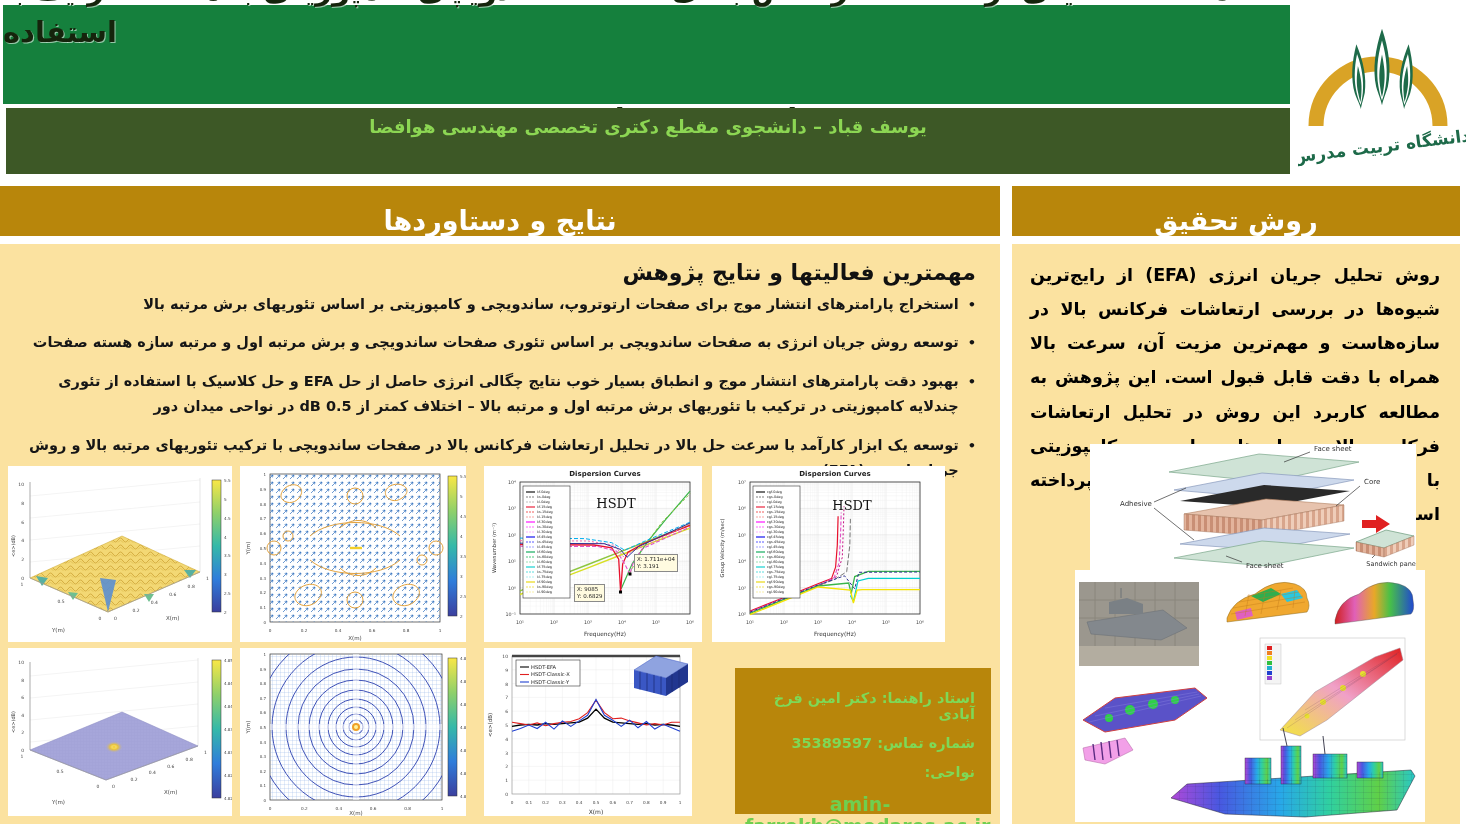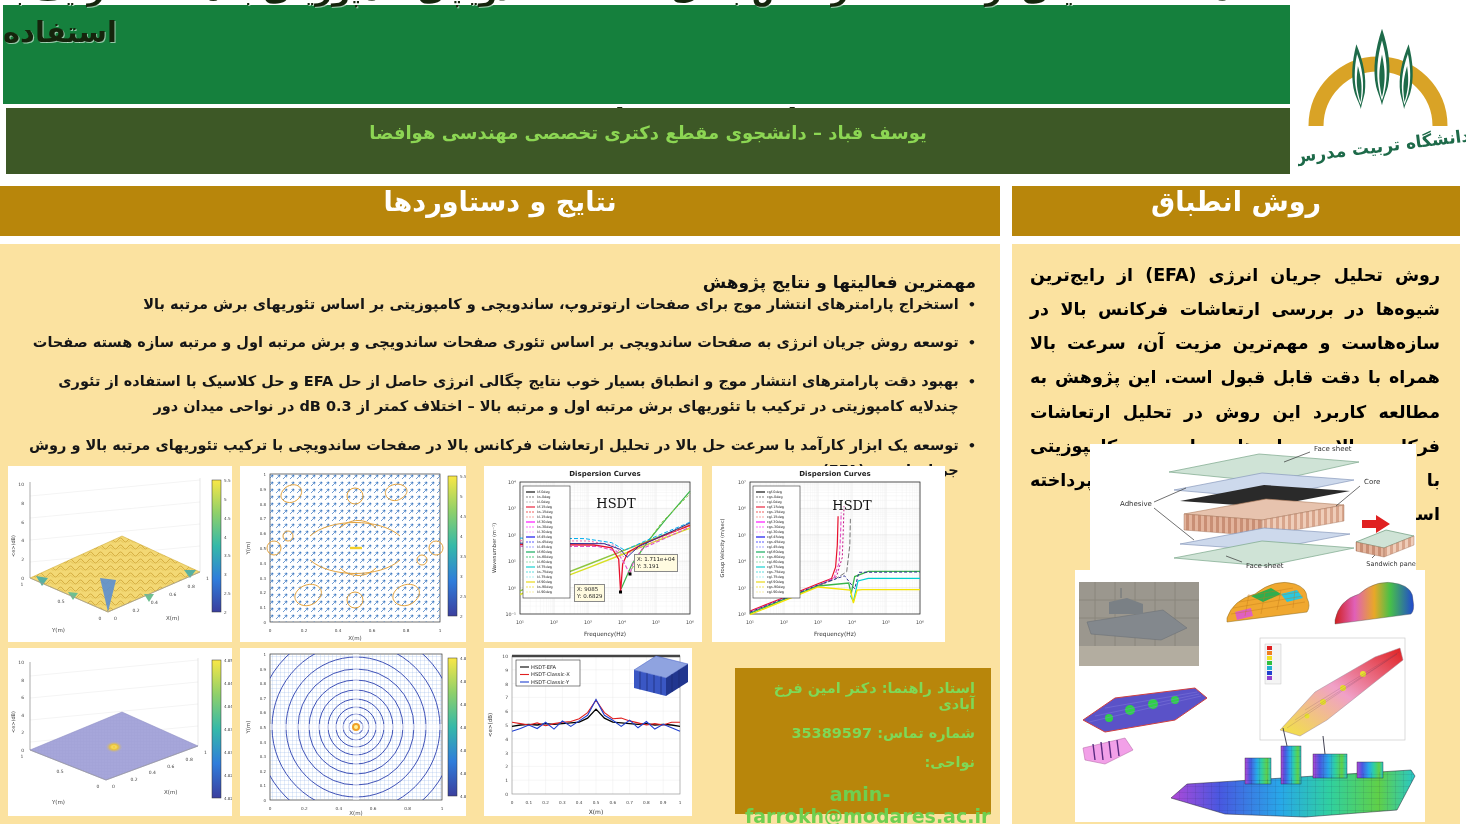--- a/index.html
+++ b/index.html
@@ -5,50 +5,50 @@
   html,body{margin:0;padding:0;background:#fff;}
   .page{position:relative;width:1469px;height:824px;background:#fff;overflow:hidden;
         font-family:"DejaVu Sans",sans-serif;}
   .abs{position:absolute;}
   
   .title-band{left:3px;top:5px;width:1287px;height:99px;background:#15803d;
     display:flex;flex-direction:column;justify-content:center;align-items:center;gap:44px;}
   .title-band div{font-size:29px;font-weight:bold;color:#15240c;line-height:1.45;
     text-shadow:1px 1px 0 rgba(255,255,255,.55);}
   .author-band{left:6px;top:108px;width:1284px;height:66px;background:#3d5826;
-    display:flex;justify-content:center;align-items:flex-start;padding-top:14px;box-sizing:border-box;}
+    display:flex;justify-content:center;align-items:flex-start;padding-top:8px;box-sizing:border-box;}
   .author-band div{font-size:18px;font-weight:bold;color:#8cd653;}
   .logo-box{left:1298px;top:0px;width:168px;height:176px;background:#fff;}
   
   .gold{background:#b8860b;color:#fff;font-weight:bold;font-size:27px;
-    display:flex;align-items:flex-start;justify-content:center;}
+    display:flex;align-items:flex-end;justify-content:center;}
   .hdr-left{left:0;top:186px;width:1000px;height:50px;}
   .hdr-right{left:1012px;top:186px;width:448px;height:50px;}
   
   .panel{background:#fbe2a0;}
   .panel-left{left:0;top:244px;width:1000px;height:580px;}
   .panel-right{left:1012px;top:244px;width:448px;height:580px;}
-  .res-heading{right:24px;top:28px;font-size:17px;font-weight:bold;color:#111;}
+  .res-heading{right:24px;top:16px;font-size:22px;font-weight:bold;color:#111;}
   .bullets{right:24px;left:14px;top:48px;direction:rtl;}
   .bullet{display:flex;gap:9px;margin-bottom:13px;font-size:14.5px;font-weight:bold;
     color:#161616;line-height:1.75;text-align:right;}
   .bullet .dot{font-size:13px;margin-top:2px;}
   .tile{position:absolute;background:#fff;}
   .t1{left:8px;top:222px;width:224px;height:176px}
   .t2{left:240px;top:222px;width:226px;height:176px}
   .t3{left:484px;top:222px;width:218px;height:176px}
   .t4{left:712px;top:222px;width:233px;height:176px}
   .t5{left:8px;top:404px;width:224px;height:168px}
   .t6{left:240px;top:404px;width:226px;height:168px}
   .t7{left:484px;top:404px;width:208px;height:168px}
   .tile svg{display:block;width:100%;height:100%;}
   .datatip{position:absolute;background:#fffbe0;border:1px solid #8a8a8a;
     font-size:5.5px;line-height:1.25;padding:1px 2px;color:#222;white-space:nowrap;}
   .contact{left:735px;top:424px;width:256px;height:146px;background:#b8860b;
-    direction:rtl;padding:12px 16px 0 10px;box-sizing:border-box;}
+    direction:rtl;padding:22px 16px 0 10px;box-sizing:border-box;}
   .contact div{color:#7ed957;font-size:14.5px;font-weight:bold;margin-bottom:13px;}
   .contact .email{direction:ltr;text-align:center;font-size:19px;color:#6fcf4f;margin-top:2px;}
   .method-par{right:20px;left:18px;top:14px;direction:rtl;text-align:justify;
     font-size:17.5px;font-weight:bold;color:#000;line-height:1.95;}
   .diagram-tile{left:78px;top:200px;width:302px;height:126px;background:#fff;padding-left:24px;}
   .collage-tile{left:63px;top:326px;width:350px;height:252px;background:#fff;}
 </style>
 </head>
 <body>
 
@@ -143,37 +143,37 @@
         </g>
       </g>
       <text x="84" y="152" text-anchor="middle" font-size="17" font-weight="bold" fill="#1d6a49" transform="rotate(-7 84 152)">دانشگاه تربیت مدرس</text>
     </svg>
   </div>
 
   <div class="abs gold hdr-left">
     <span>نتایج و دستاوردها</span>
   </div>
   <div class="abs gold hdr-right">
-    <span>روش انطباق</span>
+    <span>روش تحقیق</span>
   </div>
 
   <div class="abs panel panel-left">
     <div class="abs res-heading">مهمترین فعالیتها و نتایج پژوهش</div>
     <div class="abs bullets">
       <div class="bullet">
           <span class="dot">•</span>
           <span>استخراج پارامترهای انتشار موج برای صفحات ارتوتروپ، ساندویچی و کامپوزیتی بر اساس تئوریهای برش مرتبه بالا</span>
         </div>
       <div class="bullet">
           <span class="dot">•</span>
           <span>توسعه روش جریان انرژی به صفحات ساندویچی بر اساس تئوری صفحات ساندویچی و برش مرتبه اول و مرتبه سازه هسته صفحات</span>
         </div>
       <div class="bullet">
           <span class="dot">•</span>
-          <span>بهبود دقت پارامترهای انتشار موج و انطباق بسیار خوب نتایج چگالی انرژی حاصل از حل EFA و حل کلاسیک با استفاده از تئوری چندلایه کامپوزیتی در ترکیب با تئوریهای برش مرتبه اول و مرتبه بالا – اختلاف کمتر از 0.3 dB در نواحی میدان دور</span>
+          <span>بهبود دقت پارامترهای انتشار موج و انطباق بسیار خوب نتایج چگالی انرژی حاصل از حل EFA و حل کلاسیک با استفاده از تئوری چندلایه کامپوزیتی در ترکیب با تئوریهای برش مرتبه اول و مرتبه بالا – اختلاف کمتر از 0.5 dB در نواحی میدان دور</span>
         </div>
       <div class="bullet">
           <span class="dot">•</span>
           <span>توسعه یک ابزار کارآمد با سرعت حل بالا در تحلیل ارتعاشات فرکانس بالا در صفحات ساندویچی با ترکیب تئوریهای مرتبه بالا و روش جریان انرژی (EFA)</span>
         </div>
     </div>
 
     <div class="tile t1">
       <svg viewBox="0 0 224 176">
         <g stroke="#e8e8e8" stroke-width="0.5">

